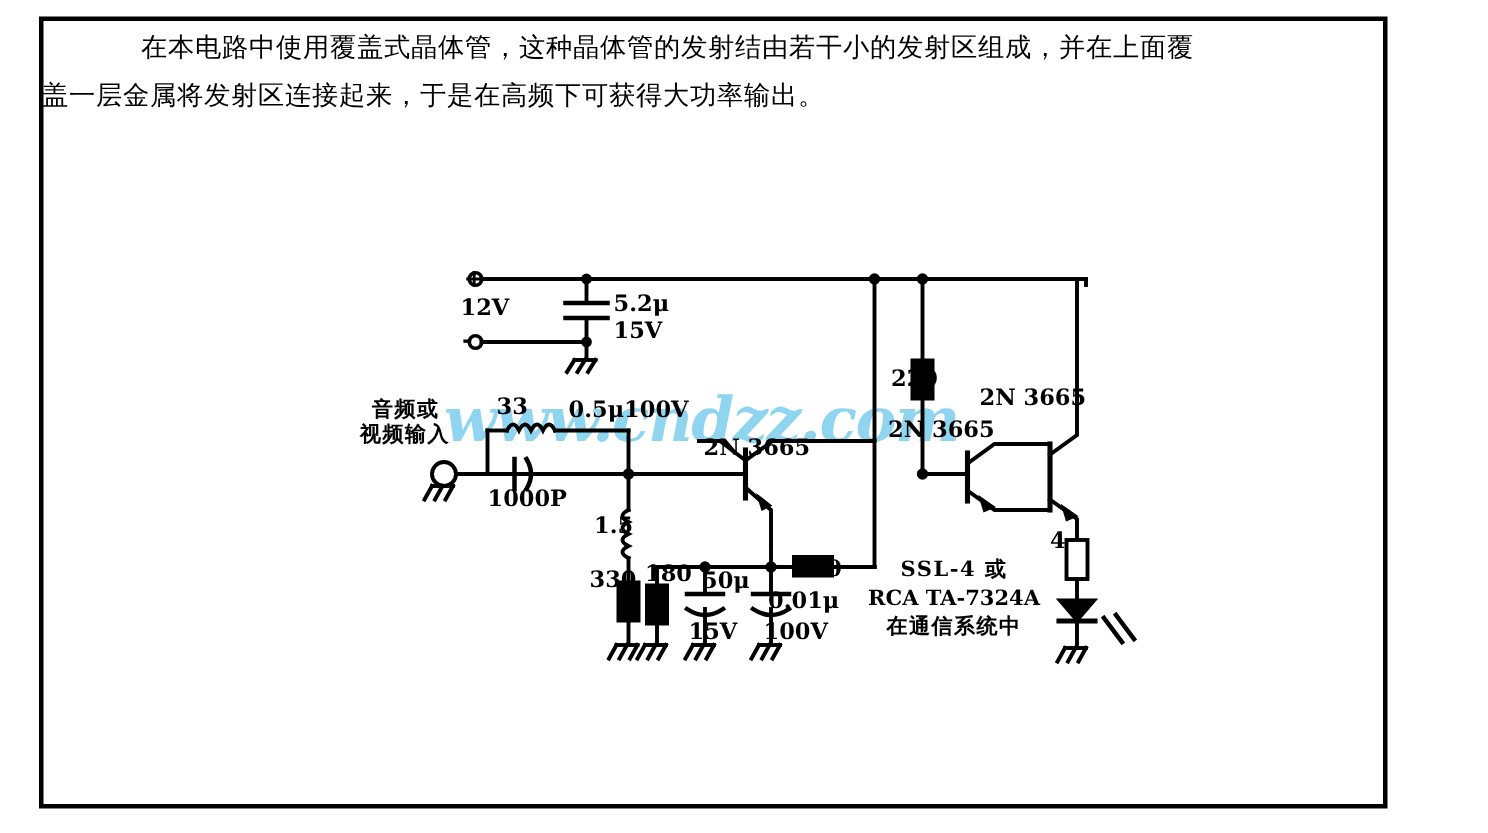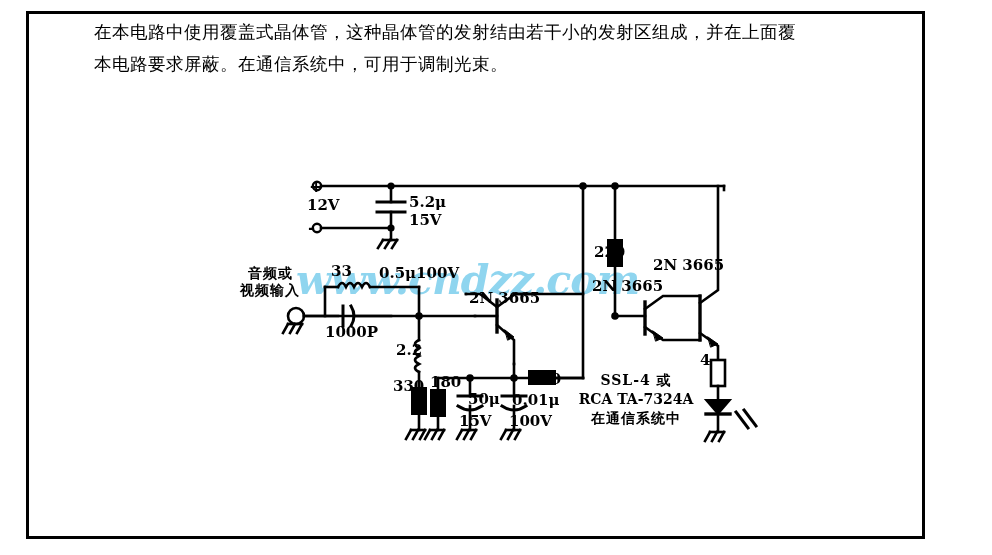--- a/index.html
+++ b/index.html
@@ -77,21 +77,21 @@
 </style>
 </head>
 <body>
 
 <div id="page">
 
   <div id="frame"></div>
 
   <div id="textblock">
     <p class="para">在本电路中使用覆盖式晶体管，这种晶体管的发射结由若干小的发射区组成，并在上面覆</p>
-    <p class="para">本电路要求屏蔽。在通信系统中，可用于调制光束。</p>
+    <p class="para p1l2">盖一层金属将发射区连接起来，于是在高频下可获得大功率输出。</p>
   </div>
 
   <div id="watermark">www.cndzz.com</div>
 
   <svg id="circuit" viewBox="0 0 992 555" width="992" height="555" xmlns="http://www.w3.org/2000/svg">
     <g stroke="#000" stroke-width="2.6" fill="none" stroke-linecap="square">
 
       <circle cx="317" cy="186" r="4.2" fill="#fff" stroke-width="2.4"></circle>
 
       <circle cx="317" cy="228" r="4.2" fill="#fff" stroke-width="2.4"></circle>
@@ -266,25 +266,25 @@
 
   <div class="lbl num" style="left:409px;top:195px;">5.2μ</div>
   <div class="lbl num" style="left:409px;top:213px;">15V</div>
 
   <div class="lbl cn" style="left:248px;top:266px;">音频或</div>
   <div class="lbl cn" style="left:240px;top:283px;">视频输入</div>
 
   <div class="lbl num" style="left:331px;top:264px;">33</div>
   <div class="lbl num" style="left:379px;top:266px;">0.5μ100V</div>
   <div class="lbl num" style="left:325px;top:325px;">1000P</div>
-  <div class="lbl num" style="left:396px;top:343px;">2.2</div>
+  <div class="lbl num" style="left:396px;top:343px;">1.5</div>
 
   <div class="lbl num" style="left:393px;top:379px;">330</div>
   <div class="lbl num" style="left:430px;top:375px;">180</div>
-  <div class="lbl num" style="left:468px;top:392px;">50μ</div>
+  <div class="lbl num" style="left:468px;top:380px;">50μ</div>
   <div class="lbl num" style="left:459px;top:414px;">15V</div>
   <div class="lbl num" style="left:512px;top:393px;">0.01μ</div>
   <div class="lbl num" style="left:509px;top:414px;">100V</div>
   <div class="lbl num" style="left:530px;top:372px;">150</div>
 
   <div class="lbl num" style="left:594px;top:245px;">220</div>
   <div class="lbl num" style="left:700px;top:353px;">4</div>
 
   <div class="lbl num" style="left:469px;top:291px;">2N 3665</div>
   <div class="lbl num" style="left:592px;top:279px;">2N 3665</div>

